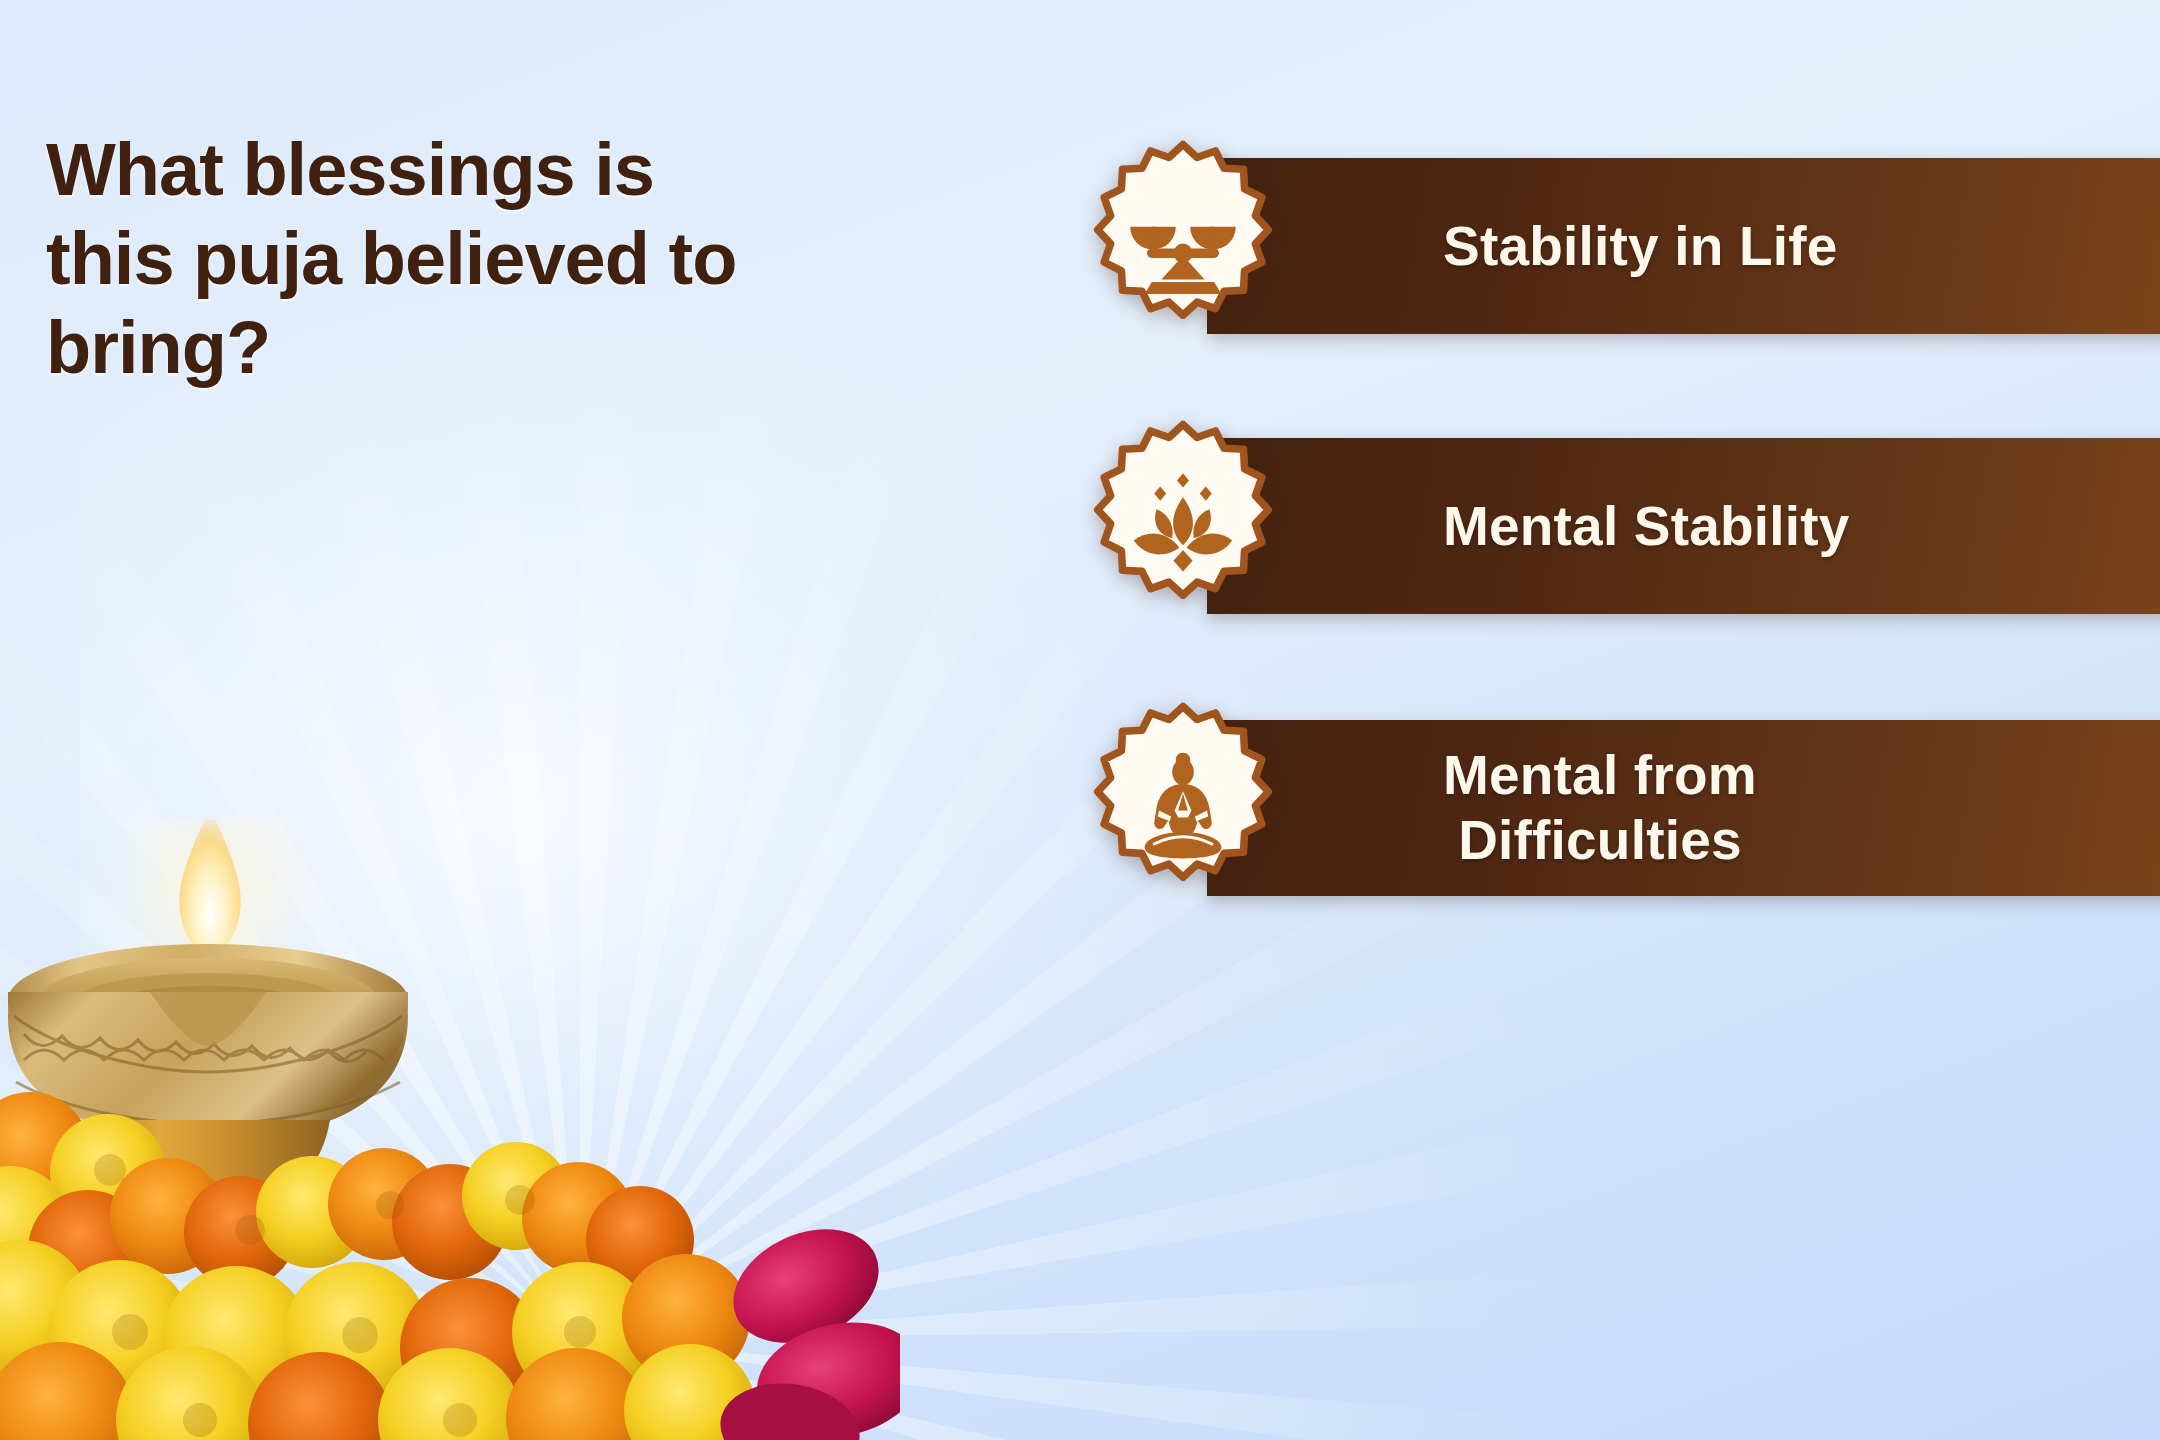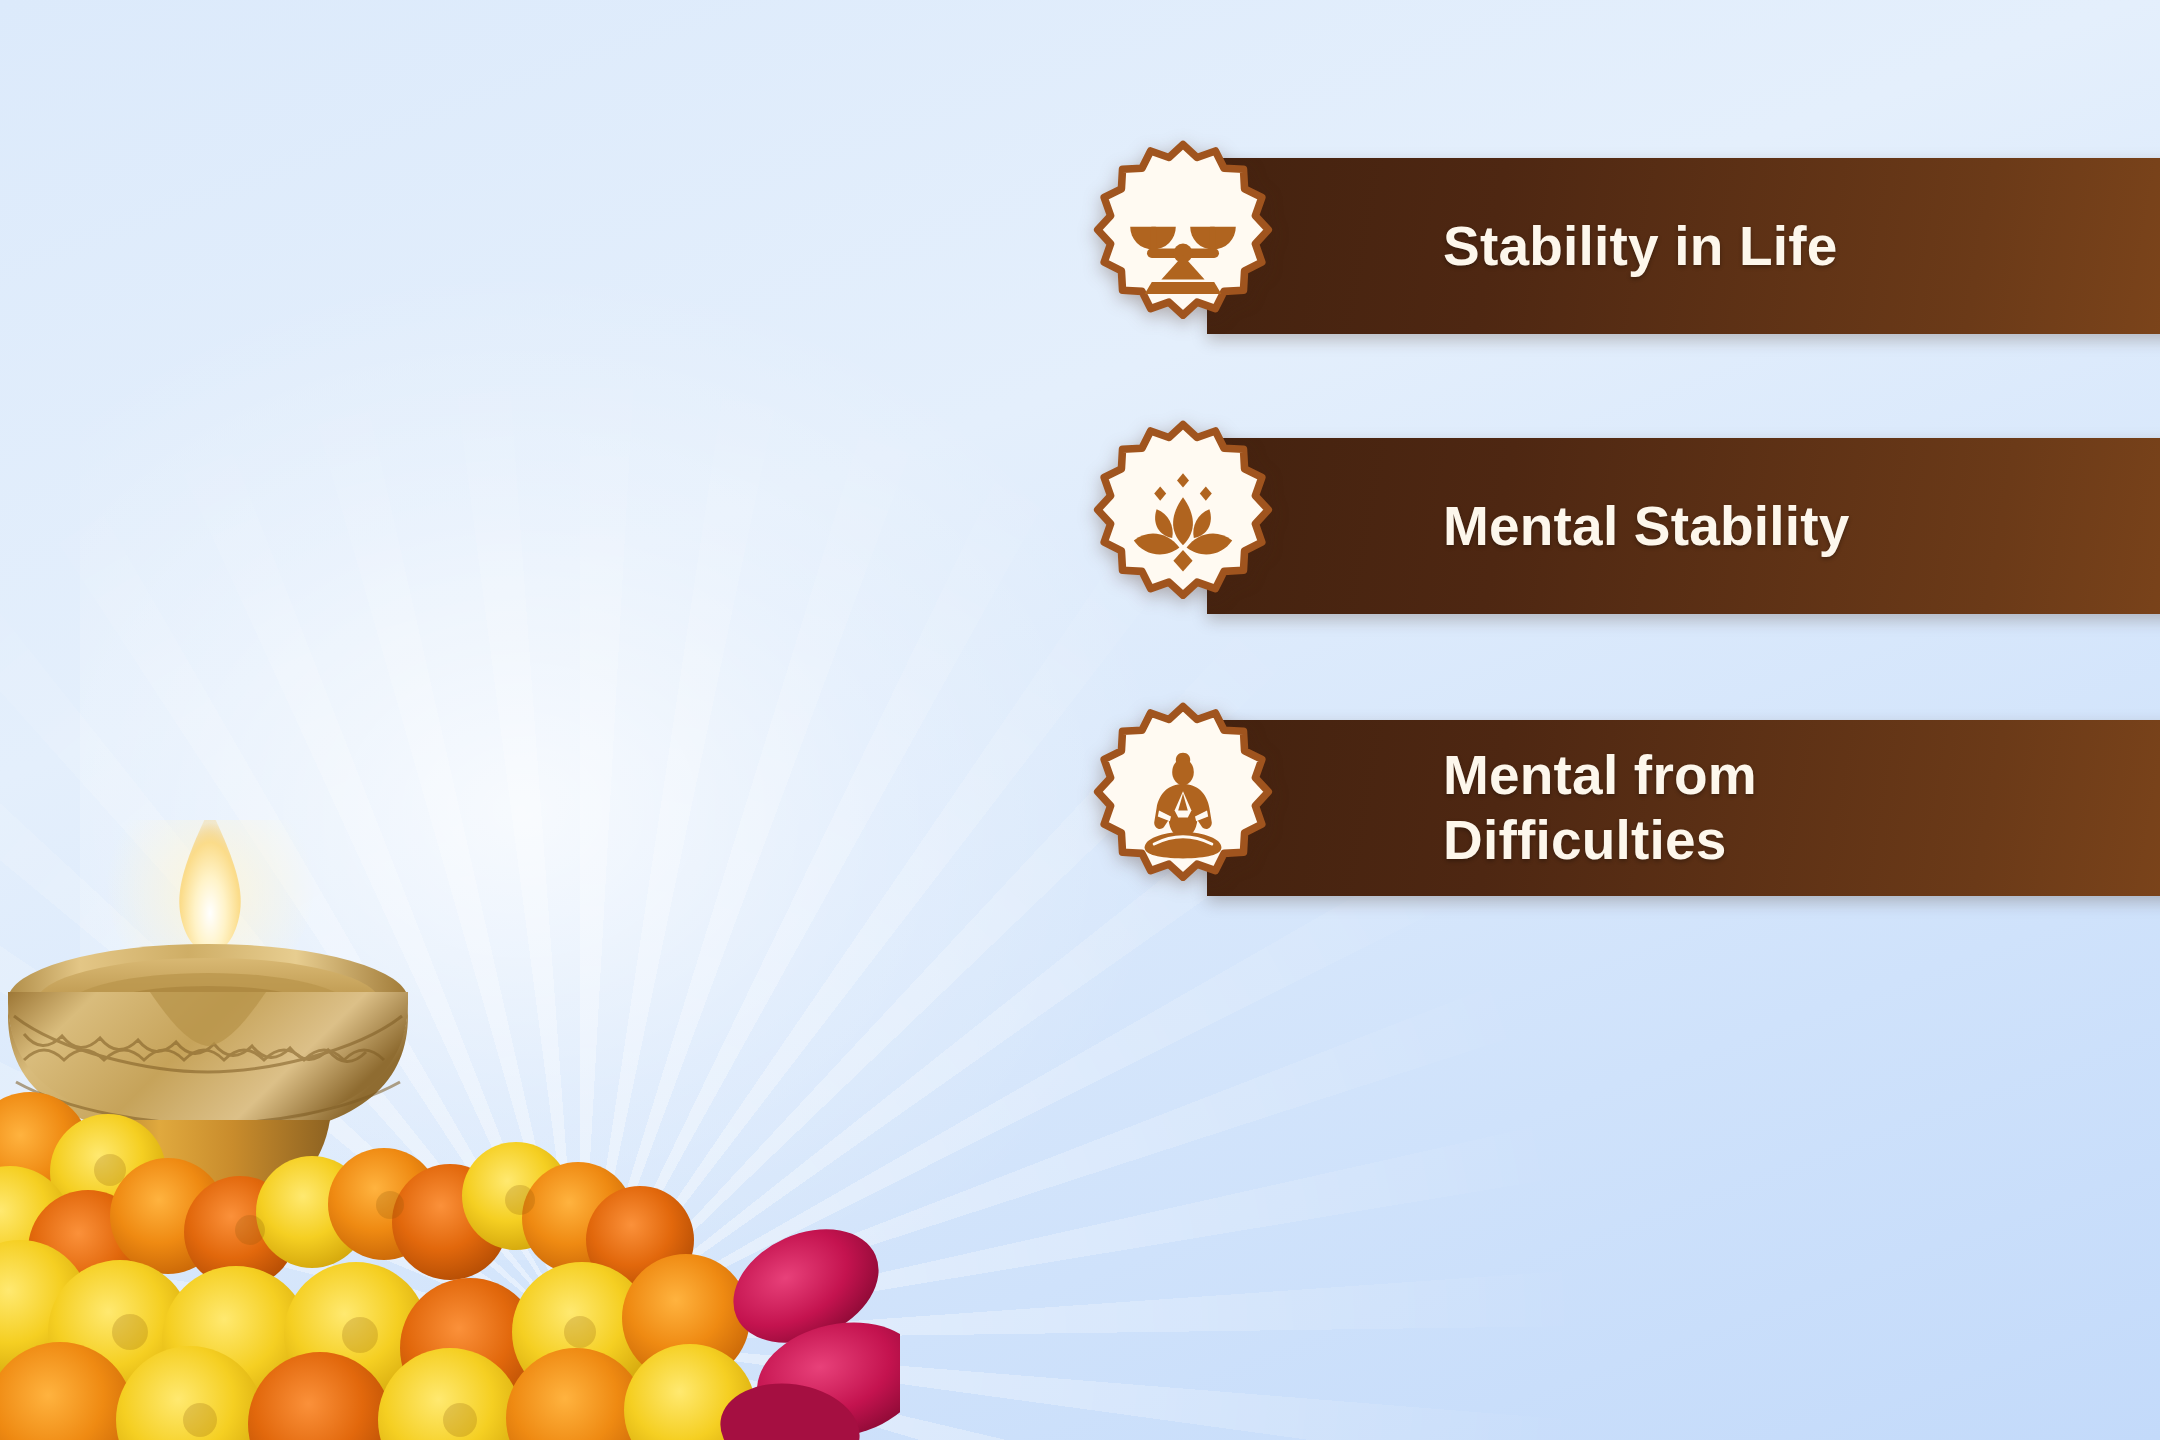--- a/index.html
+++ b/index.html
@@ -68,20 +68,21 @@
 
   .pill-label {
     color:#fdf7ec;
     font-size:55px;
     font-weight:bold;
     letter-spacing:0.2px;
     line-height:1.18;
     margin-left:236px;
     text-shadow:0 2px 4px rgba(0,0,0,0.30);
     white-space:pre-line;
+    text-align:center;
   }
 
   
   .badge {
     position:absolute; left:0; top:0;
     width:216px; height:216px;
     display:flex; align-items:center; justify-content:center;
     filter:drop-shadow(0 5px 9px rgba(70,35,14,0.32));
   }
   .badge svg { width:216px; height:216px; display:block; }
@@ -230,20 +231,21 @@
       </g>
     </g>
 
     <g>
       <ellipse cx="806" cy="466" rx="76" ry="52" transform="rotate(-24 806 466)" fill="url(#roseG)"></ellipse>
       <ellipse cx="840" cy="560" rx="84" ry="56" transform="rotate(-12 840 560)" fill="url(#roseG)"></ellipse>
       <ellipse cx="790" cy="610" rx="70" ry="46" transform="rotate(8 790 610)" fill="#a50f41"></ellipse>
     </g>
   </svg>
 
+  <h1 class="heading">What blessings is this puja believed to bring?</h1>
 
   <div class="rows">
 
     <div class="row row-0">
       <div class="pill">
         <span class="pill-label">Stability in Life</span>
       </div>
       <div class="badge">
         <svg viewBox="0 0 200 200" aria-hidden="true">
           <path d="M100 6 l13 12 l17 -6 l8 16 l18 1 l1 18 l16 8 l-6 17 l12 13 l-12 13 l6 17 l-16 8 l-1 18 l-18 1 l-8 16 l-17 -6 l-13 12 l-13 -12 l-17 6 l-8 -16 l-18 -1 l-1 -18 l-16 -8 l6 -17 l-12 -13 l12 -13 l-6 -17 l16 -8 l1 -18 l18 -1 l8 -16 l17 6 Z" fill="#fffaf2" stroke="#a0541e" stroke-width="7" stroke-linejoin="round"></path>

